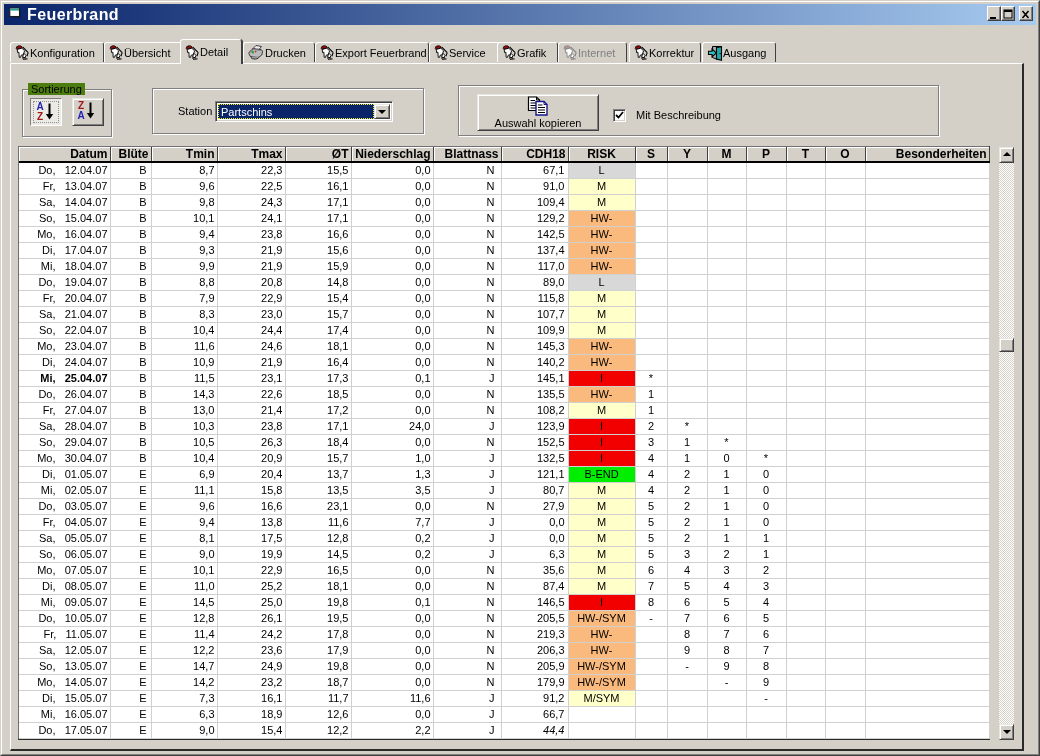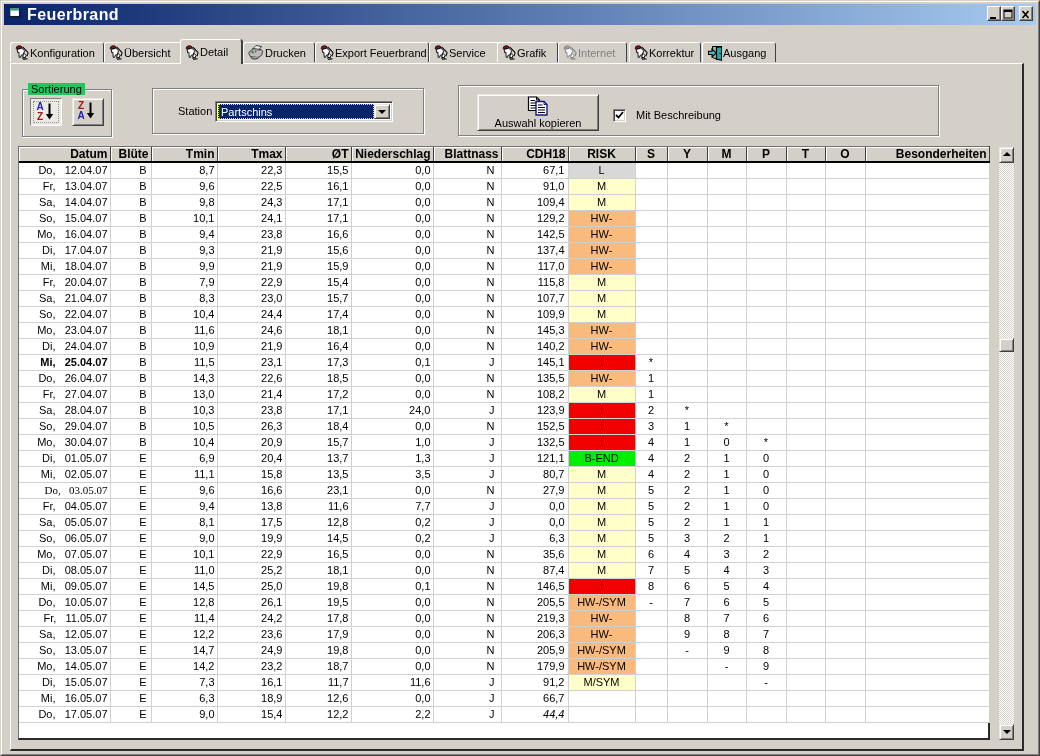--- a/index.html
+++ b/index.html
@@ -163,21 +163,21 @@
 <div class="tab" style="left:702px;width:74px;">
     <svg width="16" height="16" viewBox="0 0 16 16">
       <path d="M5.5 1.5 L14.5 1.5 L14.5 3 L10.5 3 L10.5 14.5 L5.5 12.5 Z" fill="#a8a8a8" stroke="#000" stroke-width="1"></path>
       <path d="M9.5 2.5 L14.5 1.8 L14.5 15.2 L9.5 14 Z" fill="#1fa8a8" stroke="#000" stroke-width="1.1"></path>
       <circle cx="13.2" cy="8.6" r="0.7" fill="#000"></circle>
       <path d="M1.5 6.3 L5 6.3 L5 4 L9.3 7.9 L5 11.8 L5 9.5 L1.5 9.5 Z" fill="#2ec1c1" stroke="#000" stroke-width="1.1"></path>
     </svg>
     <span>Ausgang</span>
   </div>
 <div class="frame abs" style="left:22px;top:89px;width:90px;height:48px;"></div>
-<div class="lbl" style="left:28px;top:83px;background:#22c55e;padding:0 3px;">Sortierung</div>
+<div class="lbl" style="left:28px;top:83px;background:#4d7c0f;padding:0 3px;">Sortierung</div>
 <div class="abs" style="left:30px;top:98px;width:32px;height:28px;background:#eceae5;border:1px solid;border-color:#808080 #fff #fff #808080;">
     <div class="abs" style="inset:2px;border:1px dotted #909090;"></div>
     <div class="abs" style="left:4px;top:2px;"><svg width="22" height="22" viewBox="0 0 22 22">
         <text x="5" y="9" font-family="Liberation Sans" font-size="10" font-weight="bold" fill="#2222b4" text-anchor="middle">A</text>
         <text x="5" y="19" font-family="Liberation Sans" font-size="10" font-weight="bold" fill="#a01818" text-anchor="middle">Z</text>
         <path d="M14.5 2.5 L14.5 14" stroke="#000" stroke-width="2"></path>
         <path d="M10.8 13 L18.2 13 L14.5 18.5 Z" fill="#000"></path>
       </svg></div>
   </div>
 <div class="abs raised" style="left:72px;top:98px;width:32px;height:28px;">
@@ -374,20 +374,38 @@
           <td class="ar" style="padding-right:3px;">117,0</td>
           <td class="ac risk">HW-</td>
           <td class="ac"></td>
           <td class="ac"></td>
           <td class="ac"></td>
           <td class="ac"></td>
           <td></td>
           <td></td>
           <td></td>
         </tr>
+<tr class="rL">
+          <td class="ar" style="padding-right:2px;">Do,&nbsp;&nbsp;&nbsp;19.04.07</td>
+          <td class="ar" style="padding-right:4px;">B</td>
+          <td class="ar" style="padding-right:2px;">8,8</td>
+          <td class="ar" style="padding-right:2px;">20,8</td>
+          <td class="ar" style="padding-right:2px;">14,8</td>
+          <td class="ar" style="padding-right:2px;">0,0</td>
+          <td class="ar" style="padding-right:6px;">N</td>
+          <td class="ar" style="padding-right:3px;">89,0</td>
+          <td class="ac risk">L</td>
+          <td class="ac"></td>
+          <td class="ac"></td>
+          <td class="ac"></td>
+          <td class="ac"></td>
+          <td></td>
+          <td></td>
+          <td></td>
+        </tr>
 <tr class="rM">
           <td class="ar" style="padding-right:2px;">Fr,&nbsp;&nbsp;&nbsp;20.04.07</td>
           <td class="ar" style="padding-right:4px;">B</td>
           <td class="ar" style="padding-right:2px;">7,9</td>
           <td class="ar" style="padding-right:2px;">22,9</td>
           <td class="ar" style="padding-right:2px;">15,4</td>
           <td class="ar" style="padding-right:2px;">0,0</td>
           <td class="ar" style="padding-right:6px;">N</td>
           <td class="ar" style="padding-right:3px;">115,8</td>
           <td class="ac risk">M</td>
@@ -609,21 +627,21 @@
           <td class="ac risk">M</td>
           <td class="ac">4</td>
           <td class="ac">2</td>
           <td class="ac">1</td>
           <td class="ac">0</td>
           <td></td>
           <td></td>
           <td></td>
         </tr>
 <tr class="rM">
-          <td class="ar" style="padding-right:2px;font-family:Liberation Serif, serif;">Do,&nbsp;&nbsp;&nbsp;03.05.07</td>
+          <td class="ar" style="padding-right:2px;">Do,&nbsp;&nbsp;&nbsp;03.05.07</td>
           <td class="ar" style="padding-right:4px;">E</td>
           <td class="ar" style="padding-right:2px;">9,6</td>
           <td class="ar" style="padding-right:2px;">16,6</td>
           <td class="ar" style="padding-right:2px;">23,1</td>
           <td class="ar" style="padding-right:2px;">0,0</td>
           <td class="ar" style="padding-right:6px;">N</td>
           <td class="ar" style="padding-right:3px;padding-left:32px;">27,9</td>
           <td class="ac risk">M</td>
           <td class="ac">5</td>
           <td class="ac">2</td>

